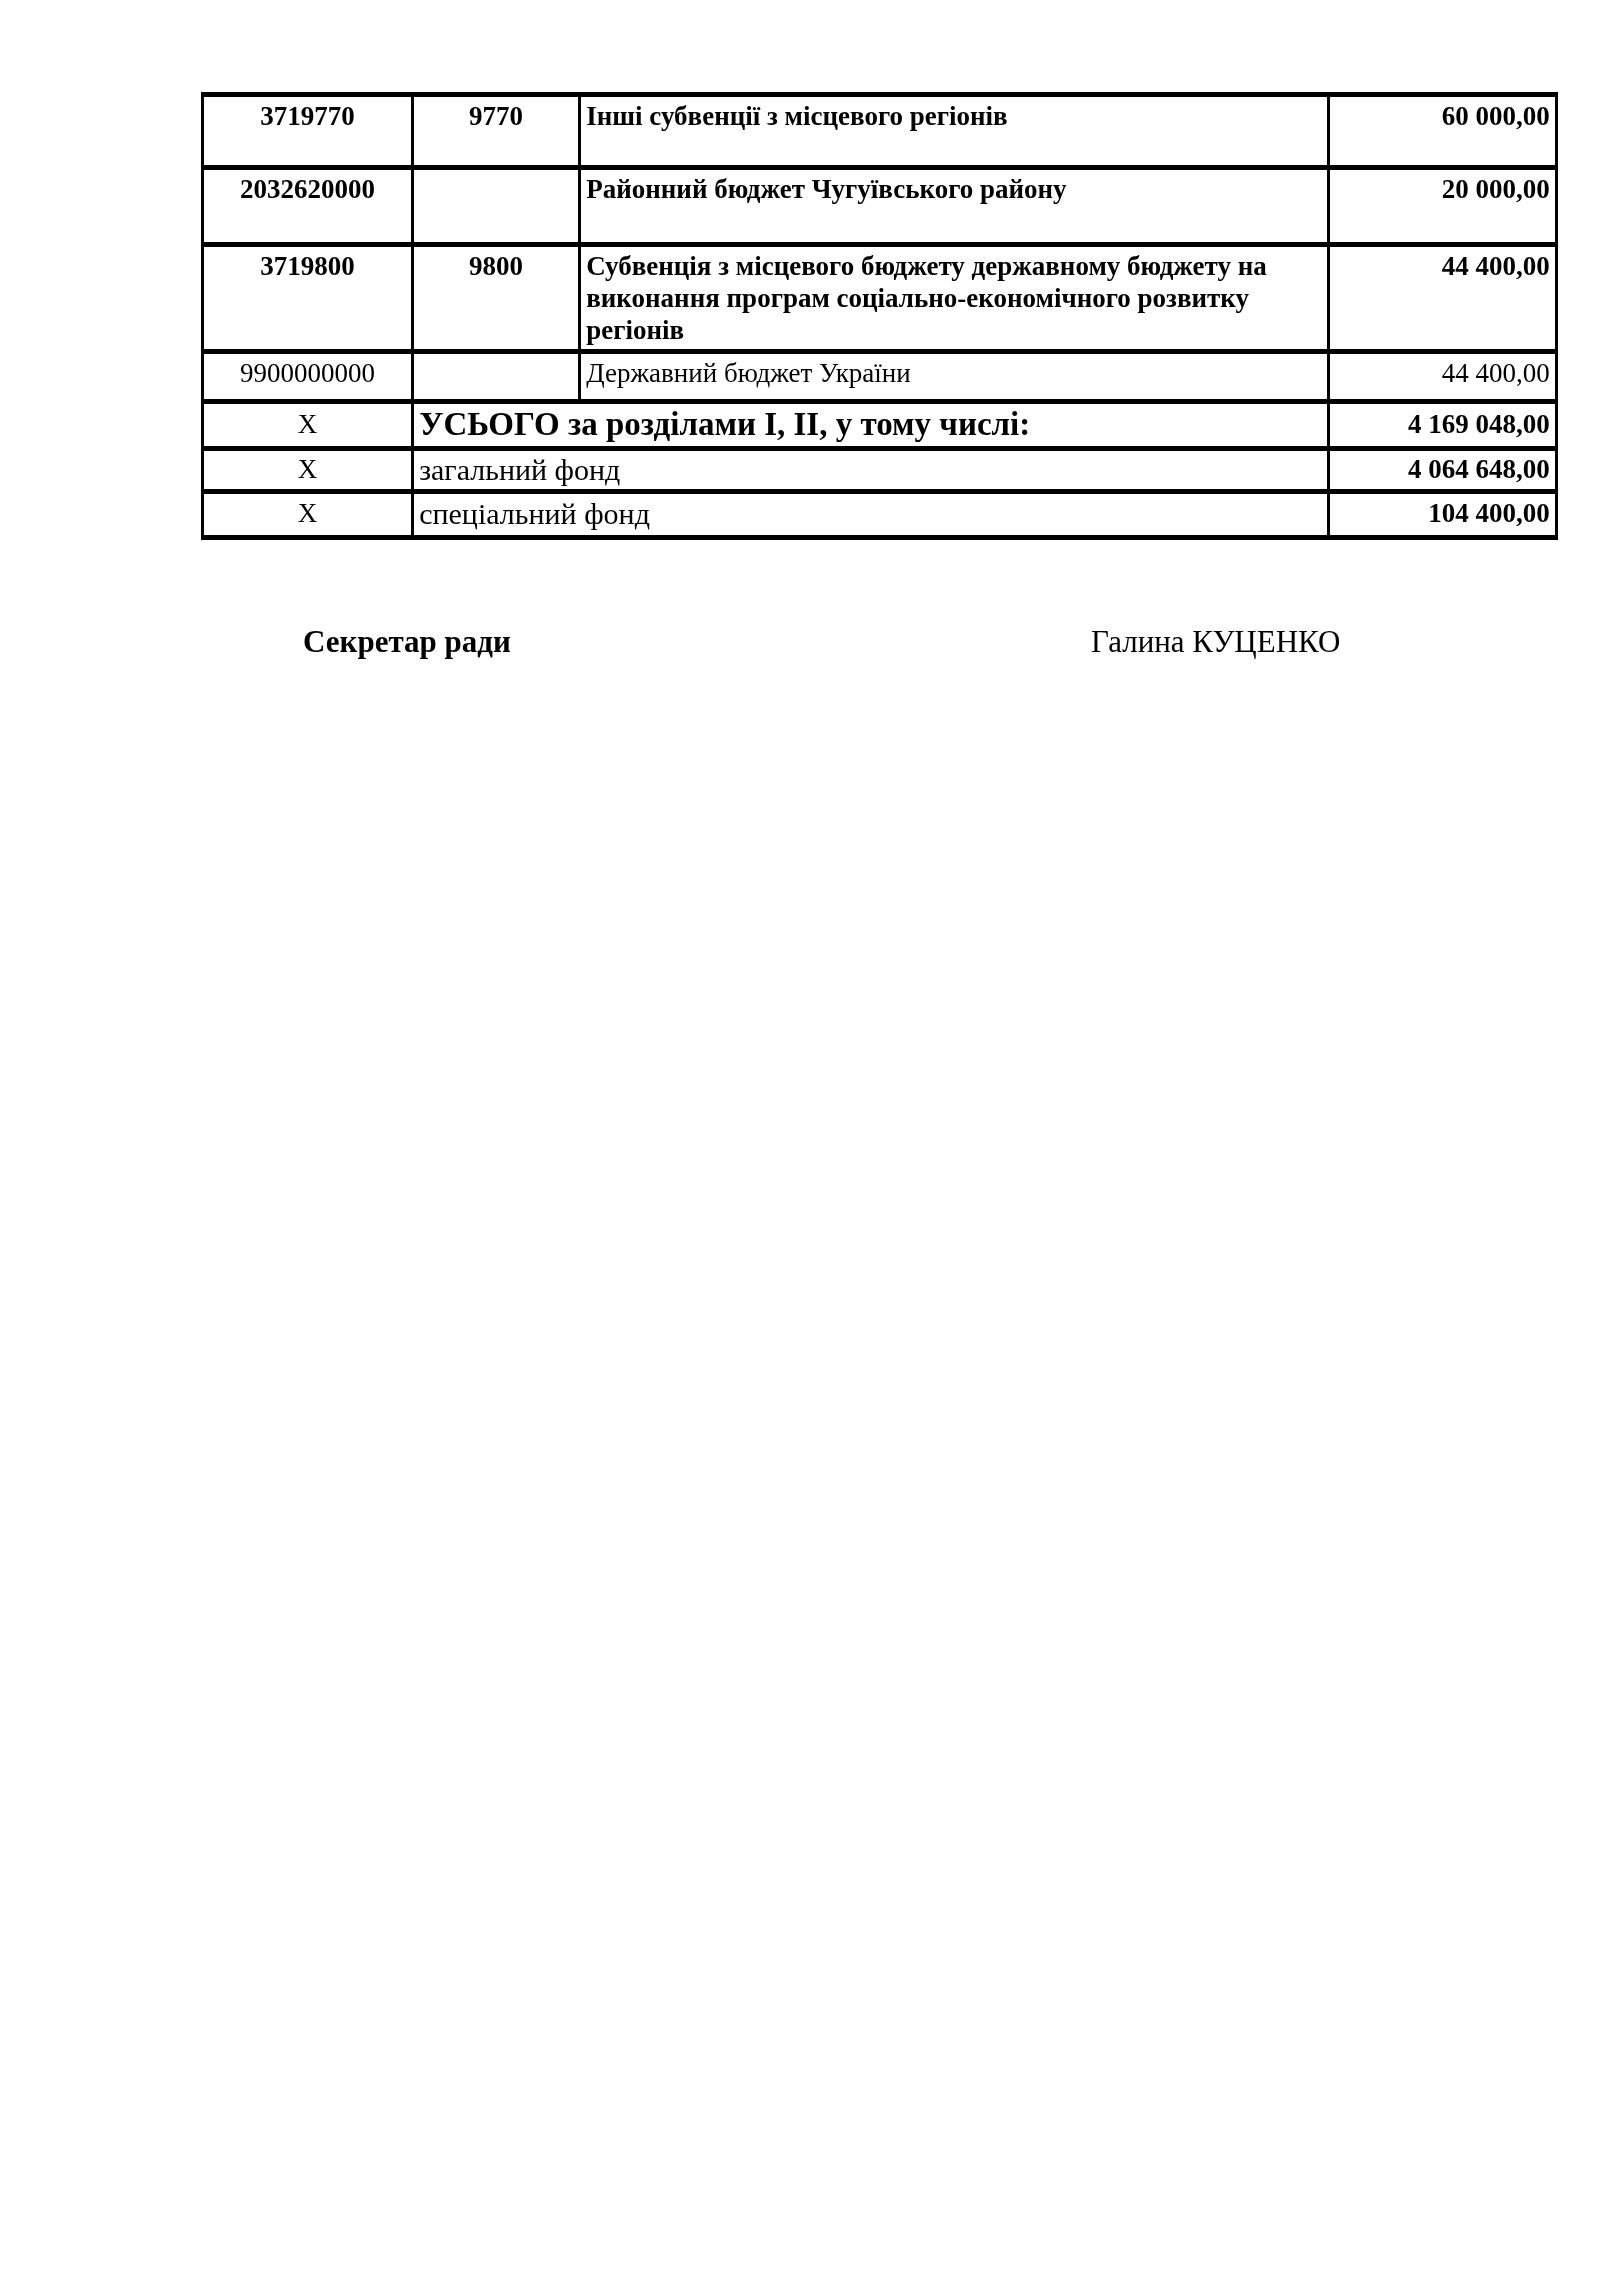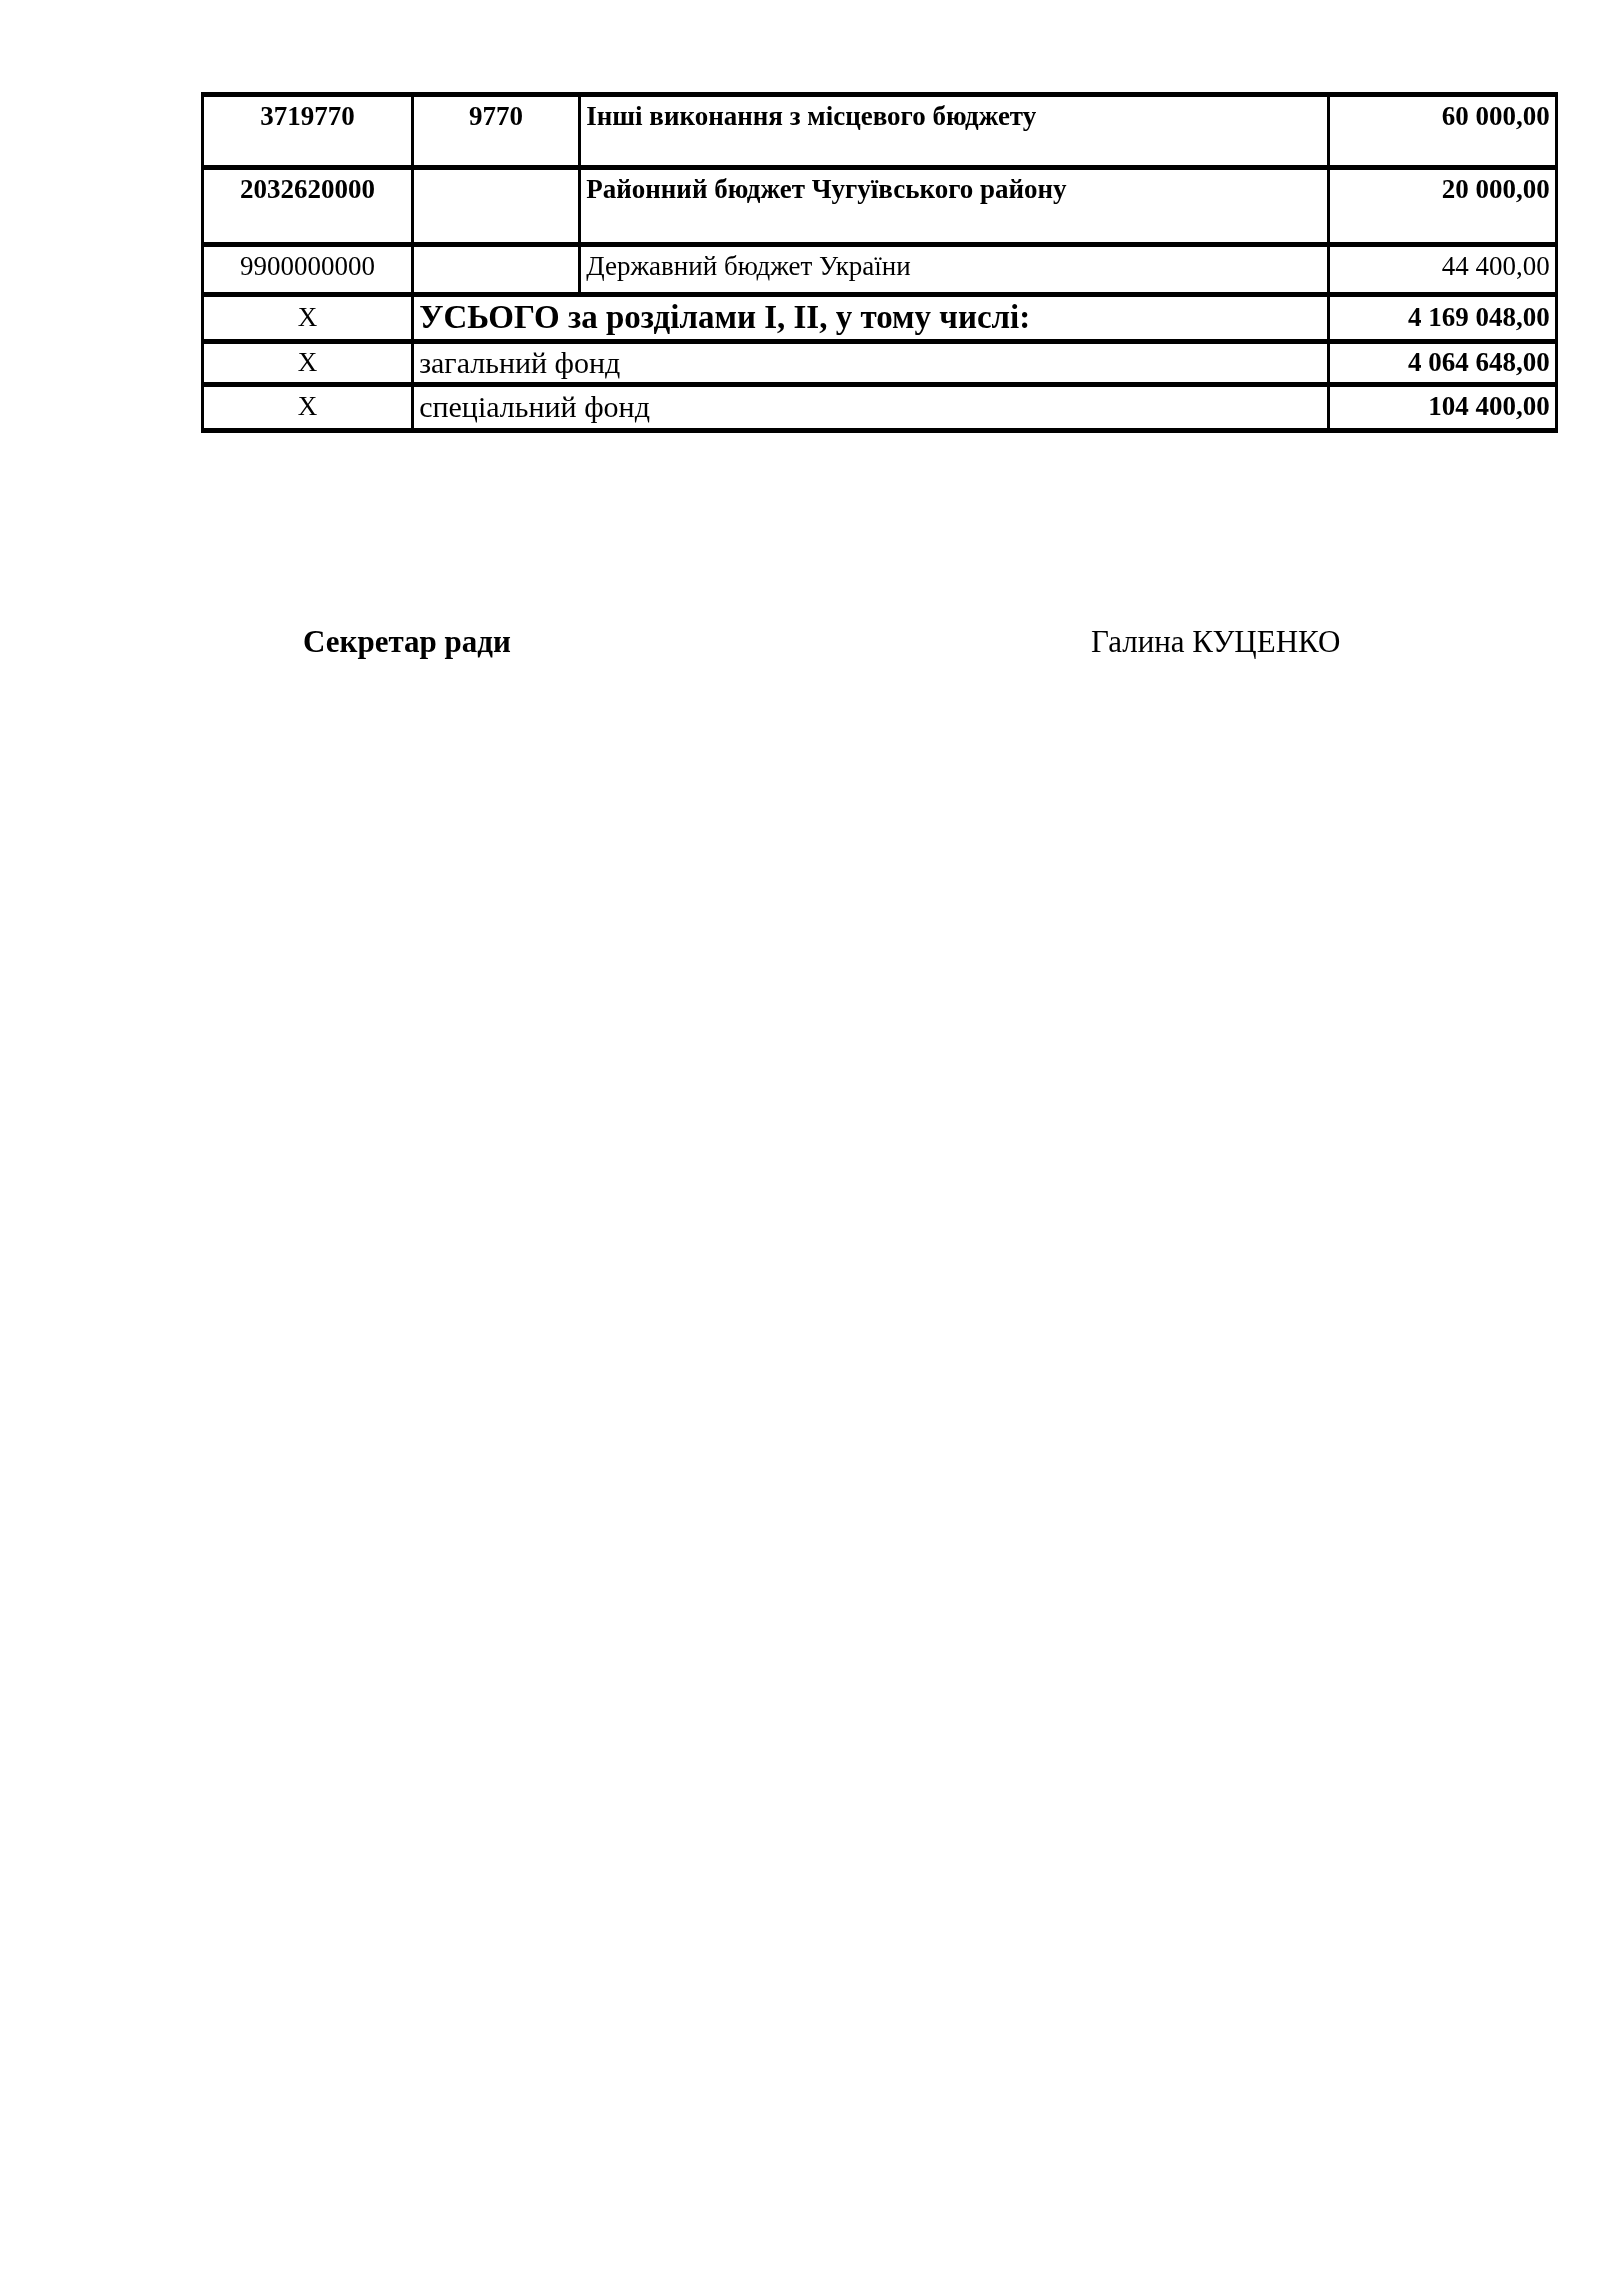--- a/index.html
+++ b/index.html
@@ -91,28 +91,34 @@
     <colgroup>
       <col class="c1">
         <col class="c2">
         <col class="c3">
         <col class="c4">
     </colgroup>
     <tbody>
       <tr class="r1 bold">
         <td class="code">3719770</td>
         <td class="code">9770</td>
-        <td class="name">Інші виконання з місцевого бюджету</td>
+        <td class="name">Інші субвенції з місцевого регіонів</td>
         <td class="value">60 000,00</td>
       </tr>
       <tr class="r2 bold">
         <td class="code">2032620000</td>
         <td class="code"></td>
         <td class="name">Районний бюджет Чугуївського району</td>
         <td class="value">20 000,00</td>
+      </tr>
+      <tr class="r4 bold">
+        <td class="code">3719800</td>
+        <td class="code">9800</td>
+        <td class="name">Субвенція з місцевого бюджету державному бюджету на виконання програм соціально-економічного розвитку регіонів</td>
+        <td class="value">44 400,00</td>
       </tr>
       <tr class="r5">
         <td class="code">9900000000</td>
         <td class="code"></td>
         <td class="name">Державний бюджет України</td>
         <td class="value">44 400,00</td>
       </tr>
       <tr class="r6 total-row grand-total">
         <td class="xmark">X</td>
         <td class="name total-label" colspan="2">УСЬОГО за розділами І, ІІ, у тому числі:</td>

